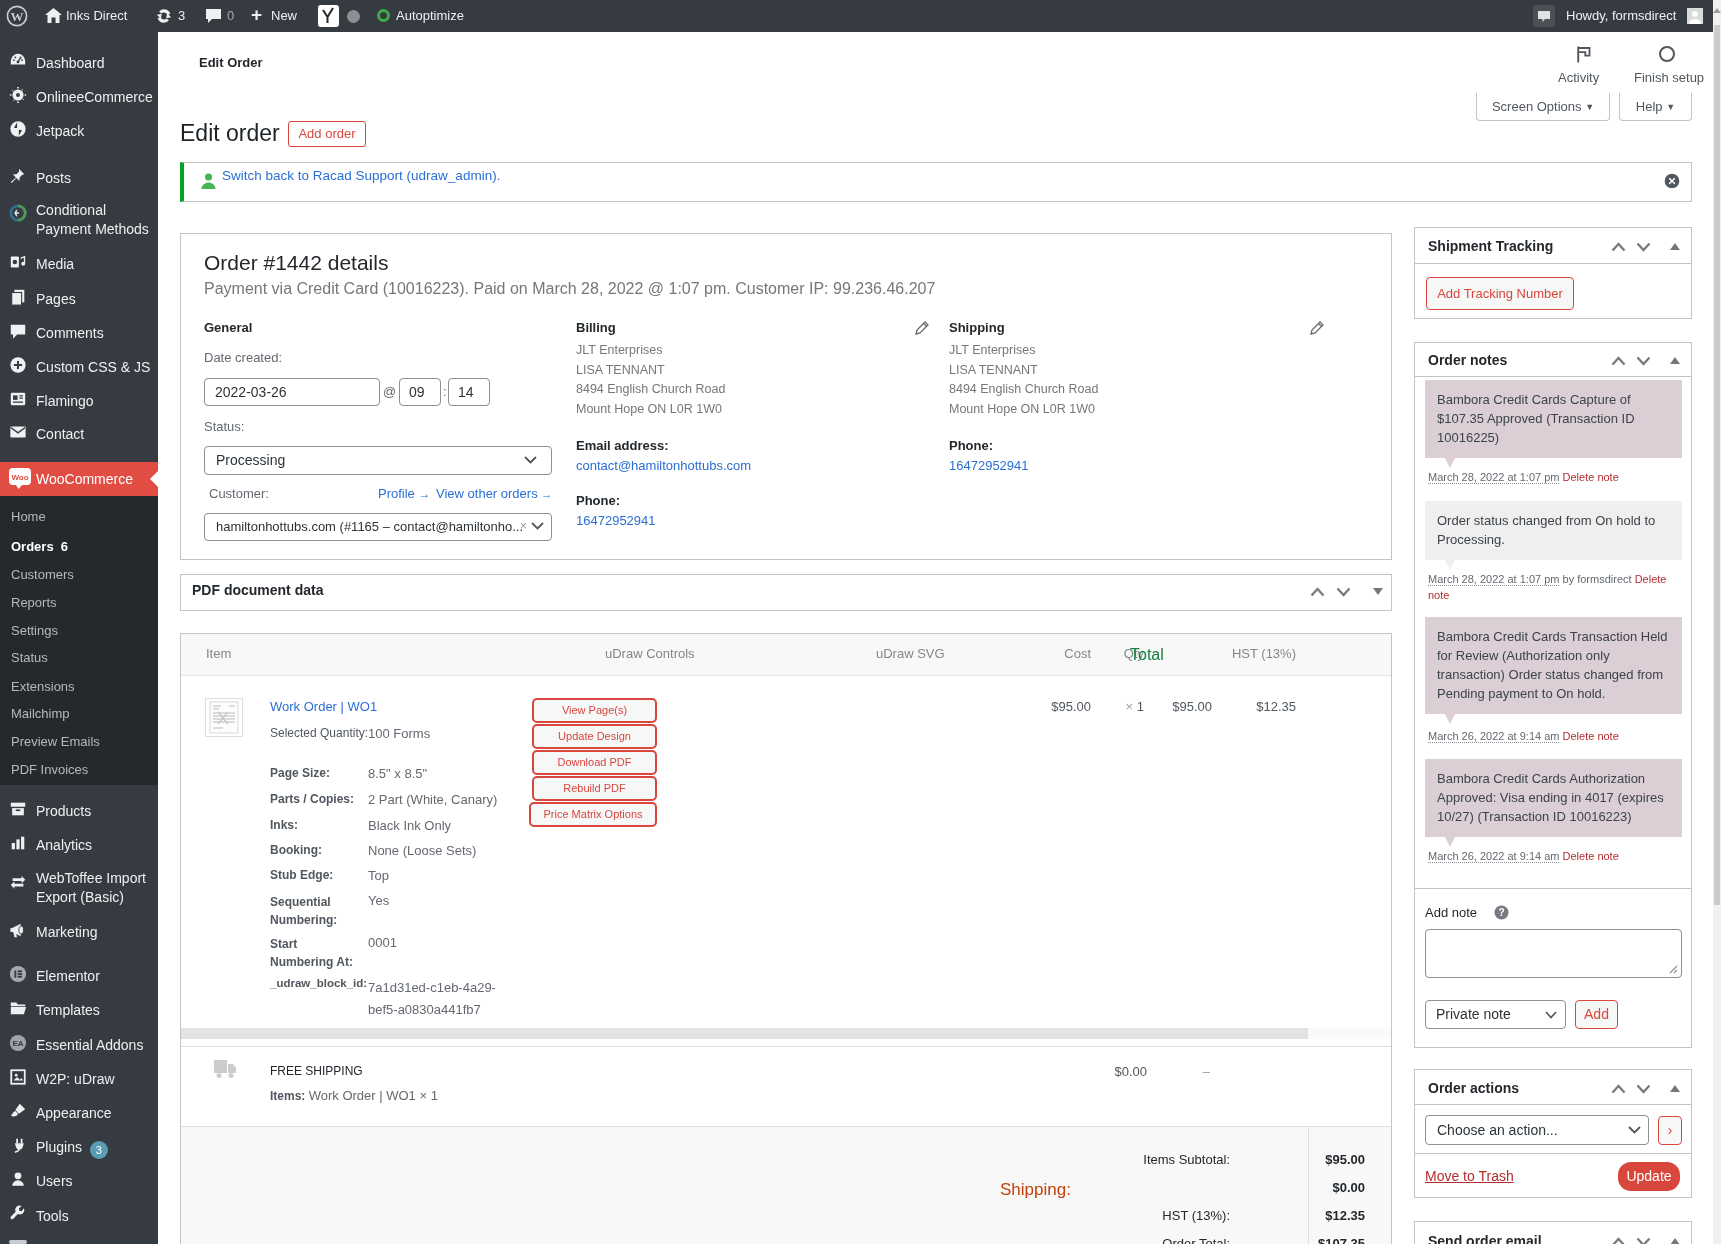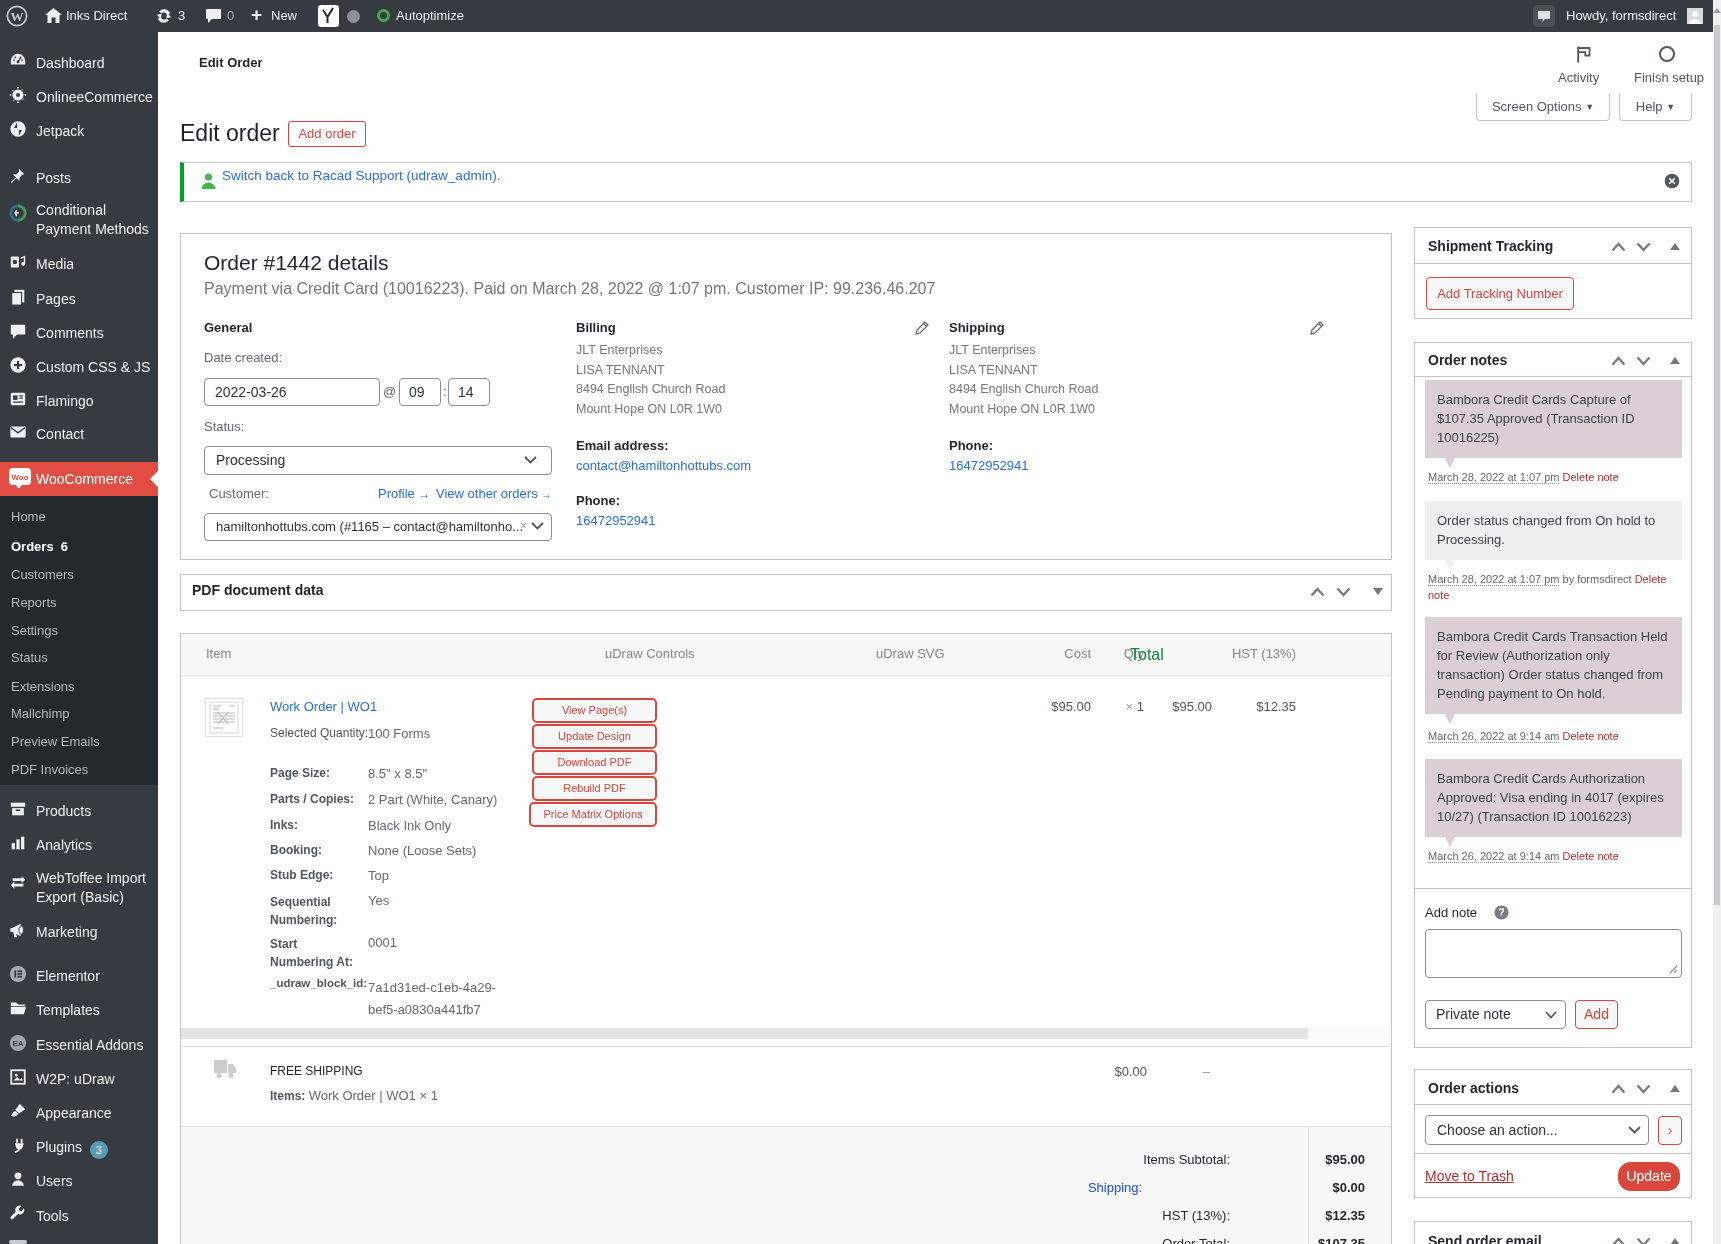--- a/index.html
+++ b/index.html
@@ -415,21 +415,21 @@
   </svg>
 <div class="abs" style="left:270px;top:1064px;font-size:12px;color:#23282d">FREE SHIPPING</div>
 <div class="abs" style="left:270px;top:1088px;font-size:12px"><span style="font-weight:bold;color:#50575e">Items:</span> <span style="color:#646970;font-size:13px">Work Order | WO1 × 1</span></div>
 <div class="abs" style="left:1060px;top:1064px;width:87px;font-size:13px;color:#50575e;text-align:right">$0.00</div>
 <div class="abs" style="left:1130px;top:1064px;width:80px;font-size:13px;color:#9a9fa4;text-align:right">–</div>
 
 <div class="abs" style="left:181px;top:1126px;width:1210px;height:118px;background:#f8f8f8;border-top:1px solid #dfdfdf"></div>
 <div class="abs" style="left:1308px;top:1126px;width:1px;height:118px;background:#dfdfdf"></div>
 <div class="abs" style="left:1000px;top:1152px;width:230px;font-size:13px;color:#23282d;text-align:right">Items Subtotal:</div>
 <div class="abs" style="left:1240px;top:1152px;width:125px;font-size:13px;font-weight:bold;color:#23282d;text-align:right">$95.00</div>
-<div class="abs" style="left:1000px;top:1180px;width:230px;font-size:13px;color:#1d4ed8;text-align:center">Shipping:</div>
+<div class="abs" style="left:1000px;top:1180px;width:230px;font-size:17px;color:#c2410c;text-align:left">Shipping:</div>
 <div class="abs" style="left:1240px;top:1180px;width:125px;font-size:13px;font-weight:bold;color:#23282d;text-align:right">$0.00</div>
 <div class="abs" style="left:1000px;top:1208px;width:230px;font-size:13px;color:#23282d;text-align:right">HST (13%):</div>
 <div class="abs" style="left:1240px;top:1208px;width:125px;font-size:13px;font-weight:bold;color:#23282d;text-align:right">$12.35</div>
 <div class="abs" style="left:1000px;top:1236px;width:230px;font-size:13px;color:#23282d;text-align:right">Order Total:</div>
 <div class="abs" style="left:1240px;top:1236px;width:125px;font-size:13px;font-weight:bold;color:#23282d;text-align:right">$107.35</div>
 
 <div class="panel" style="left:1414px;top:227px;width:278px;height:92px">
   <div class="rr-head"></div>
   <div class="rr-title">Shipment Tracking</div>
   <svg class="abs" style="left:196px;top:14px" width="15" height="10" viewBox="0 0 15 10">

